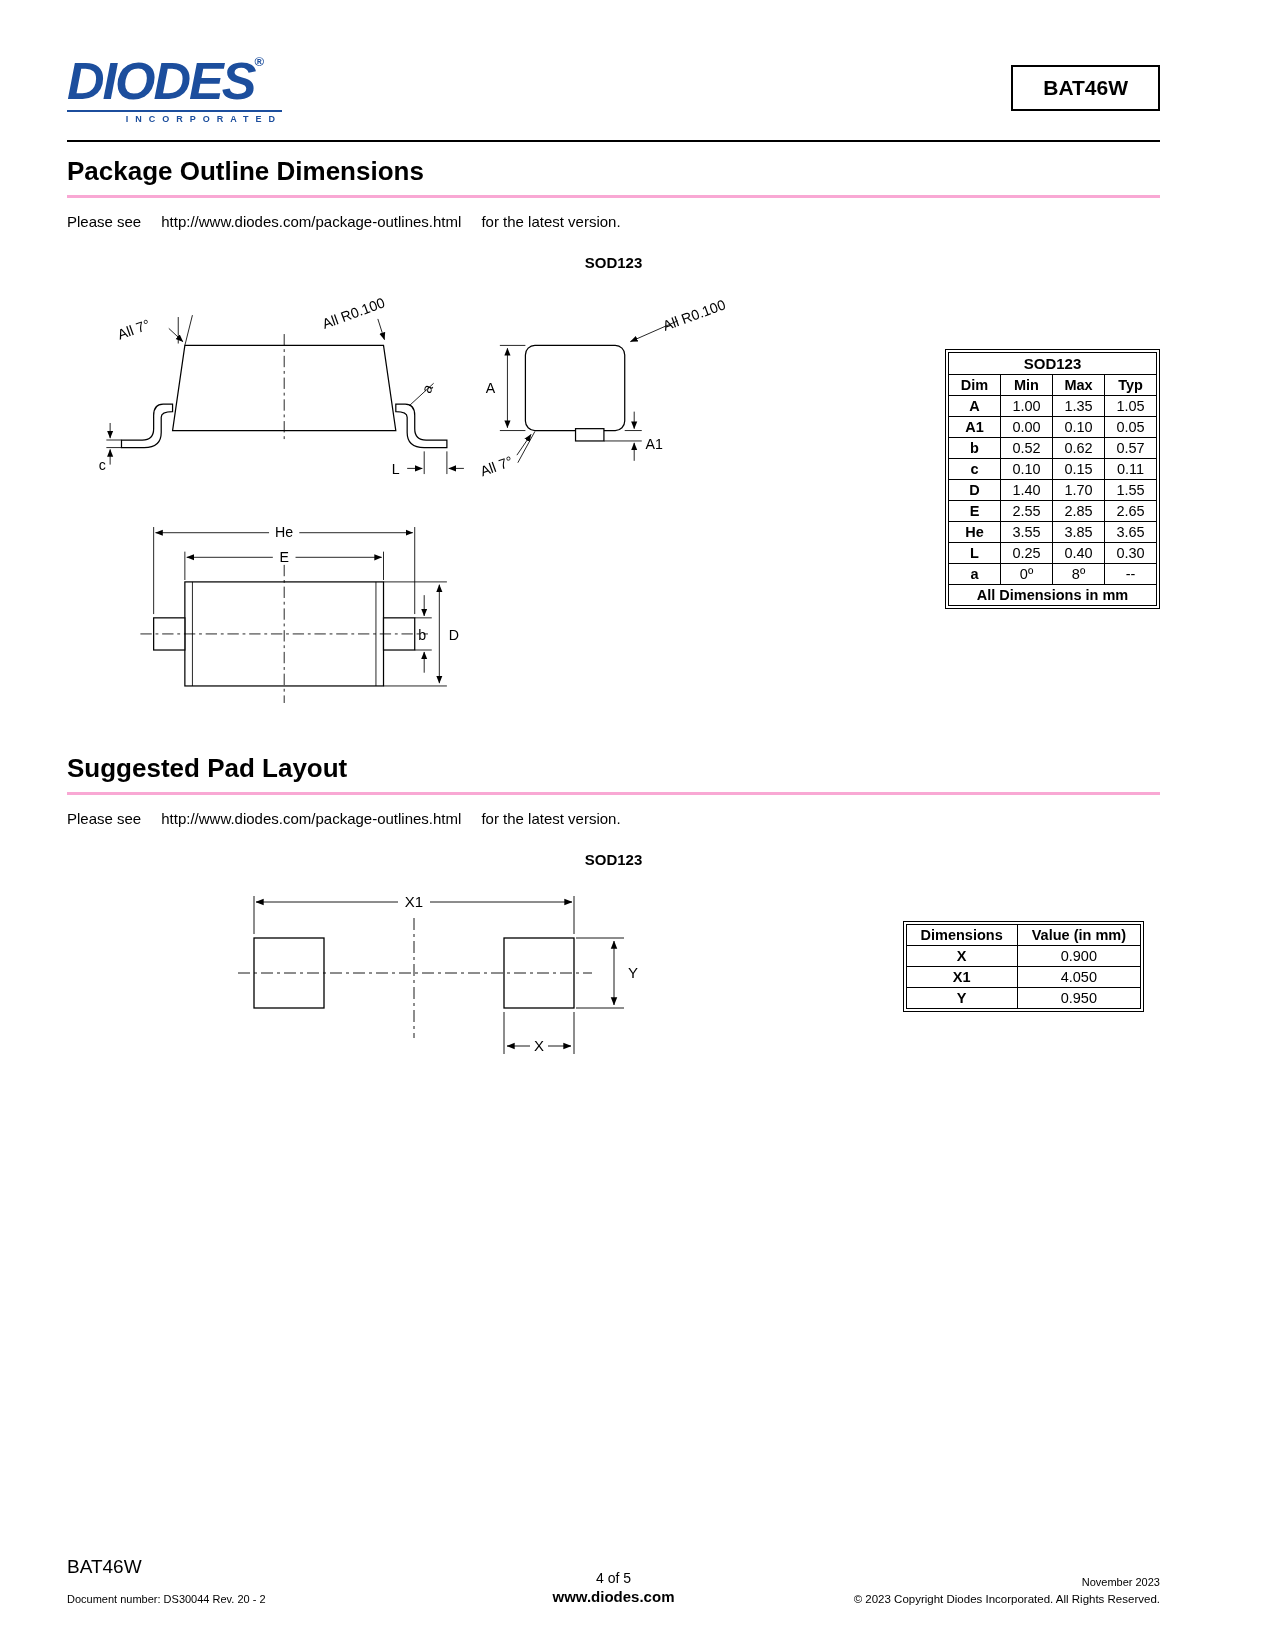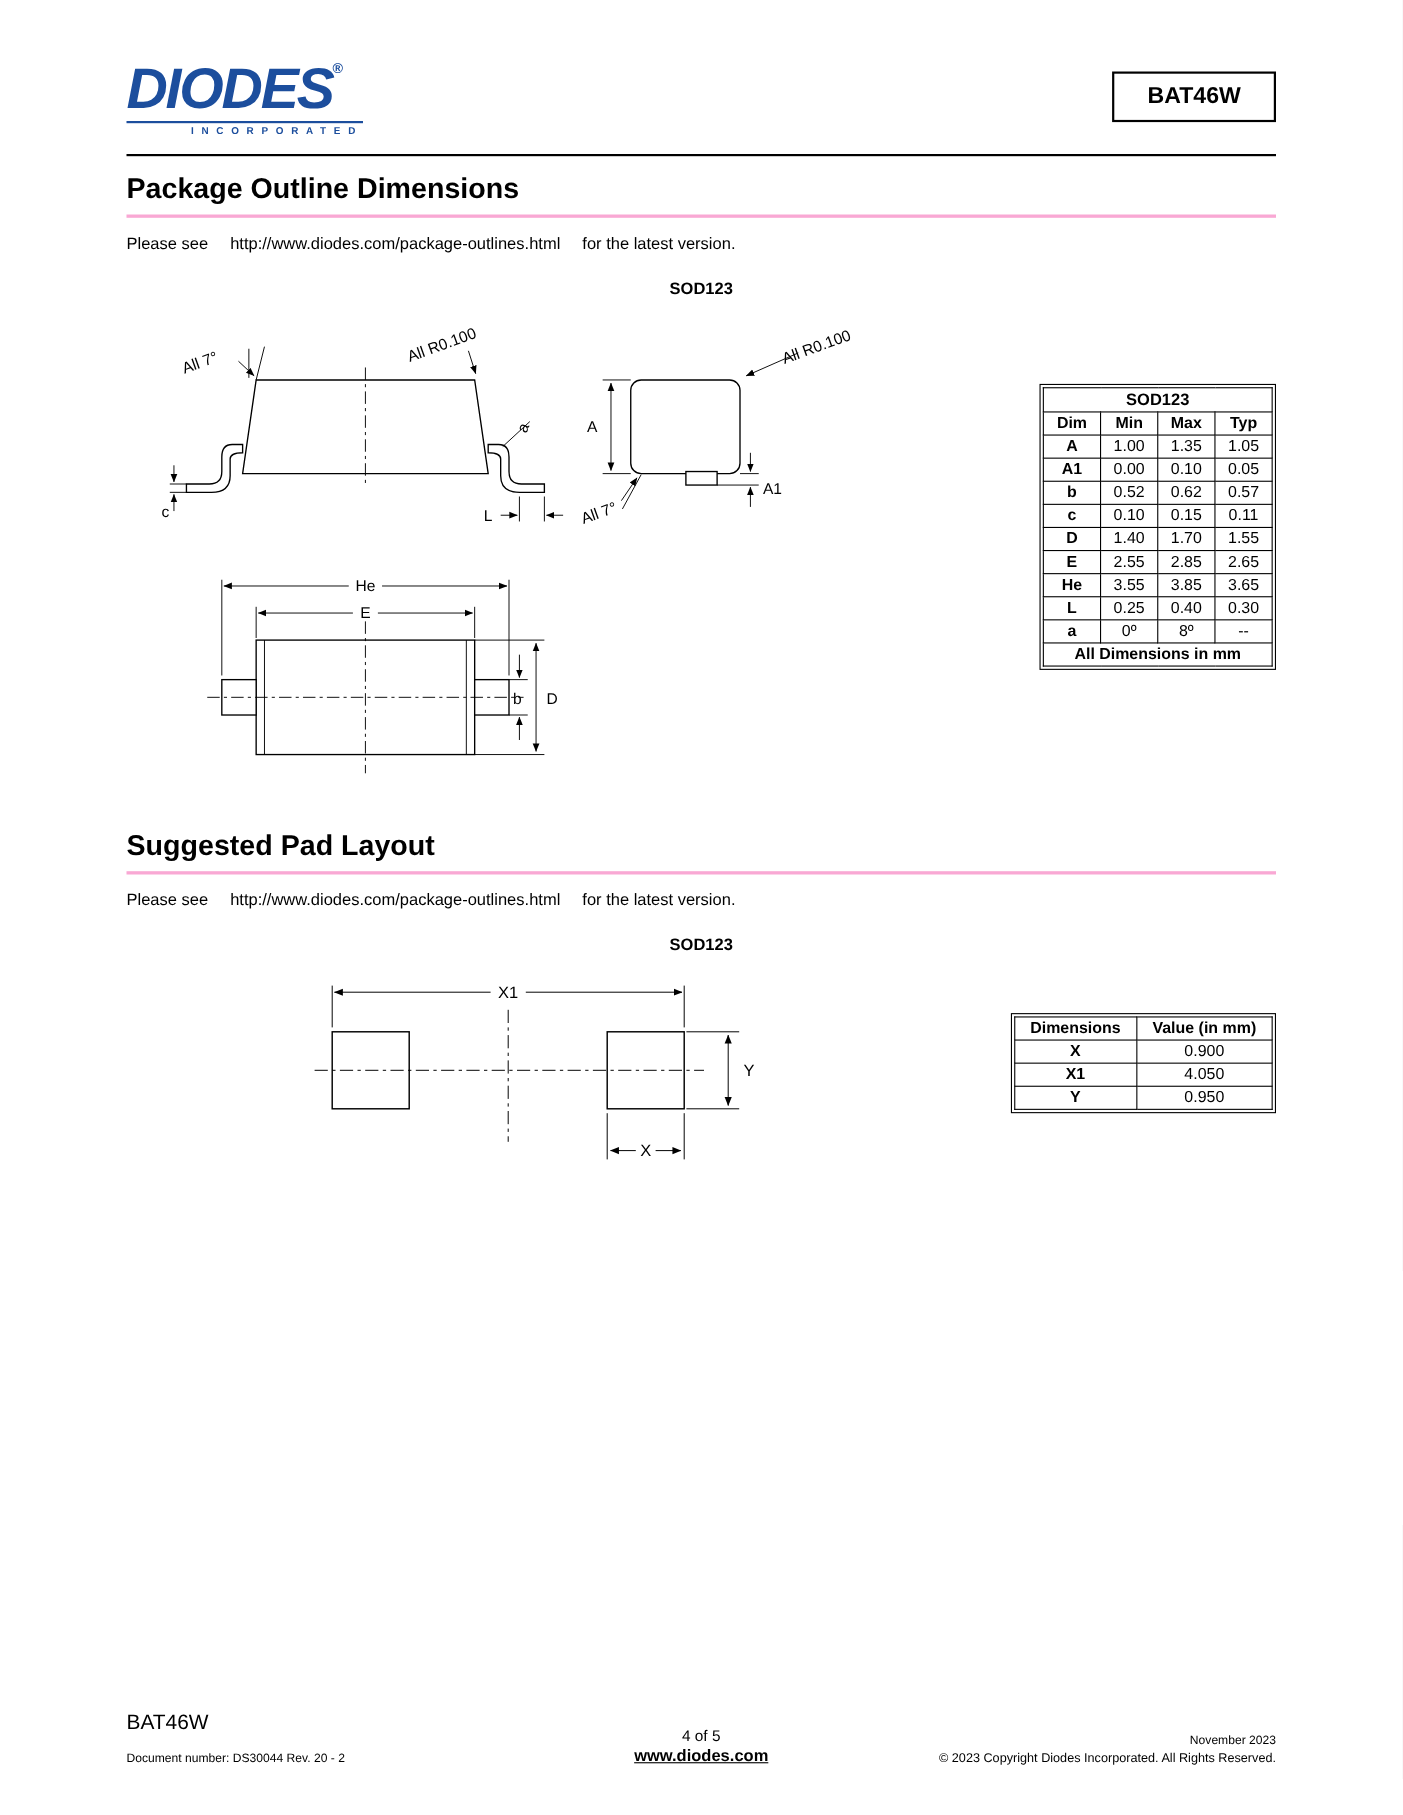--- a/index.html
+++ b/index.html
@@ -1,17 +1,17 @@
 <!DOCTYPE html>
 <html><head>
 <meta charset="utf-8">
 <style>
   * { box-sizing: border-box; }
   body { margin:0; background:#e8e8e8; font-family:"Liberation Sans","DejaVu Sans",sans-serif; color:#000; }
-  .page { width:1275px; min-height:1650px; margin:0 auto; background:#fff; padding:55px 115px 45px 115px; display:flex; flex-direction:column; position:relative; }
+  .page { width:1275px; min-height:1650px; margin:0 auto; background:#fff; padding:55px 115px 45px 67px; display:flex; flex-direction:column; position:relative; }
 
   
   .hdr { display:flex; justify-content:space-between; align-items:flex-start; }
   .logo-name { font-size:52px; line-height:1; font-weight:bold; font-style:italic; color:#1c4e9d; letter-spacing:-2px; }
   .logo-reg { font-size:13px; vertical-align:top; font-style:normal; color:#1c4e9d; }
   .logo-sub { margin-top:3px; font-size:9px; font-weight:bold; letter-spacing:7px; color:#1c4e9d; border-top:2px solid #1c4e9d; padding-top:2px; width:215px; text-align:right; }
   .part-box { border:2.5px solid #000; font-size:21px; font-weight:bold; padding:9px 30px; margin-top:10px; }
 
   .rule { border-top:2px solid #000; margin-top:16px; }
   h2.sec { font-size:26px; margin:14px 0 0 0; padding-bottom:8px; border-bottom:3px solid #f9a8d4; font-weight:bold; }
@@ -23,39 +23,39 @@
   .dwg { display:block; }
   .dwg line, .dwg path, .dwg rect { stroke:#000; fill:none; stroke-width:1.3; }
   .dwg .thin { stroke-width:0.9; }
   .dwg .cl { stroke-width:0.9; stroke-dasharray:12 4 3 4; }
   .dwg .wh { fill:#fff; }
   .dwg text { font-size:15px; fill:#000; stroke:none; font-family:"Liberation Sans",sans-serif; }
   .dwg marker path { fill:#000; stroke:none; }
 
   .tbl-outer { position:absolute; border:1.5px solid #000; padding:2px; background:#fff; }
   .tbl-outline { right:0; top:70px; }
-  .tbl-pad { right:0; top:45px; }
+  .tbl-pad { right:16px; top:45px; }
   table.dims { border-collapse:collapse; font-size:14.5px; }
   .dims th, .dims td { border:1px solid #000; text-align:center; padding:2px 8px; }
   .dims th { font-weight:bold; }
   .dims .ttl { font-size:15px; }
   .dims td.b { font-weight:bold; }
   .dims .mincol { min-width:52px; }
   .pads th, .pads td { padding:2px 14px; }
 
   .sec2 { margin-top:34px; }
 
   
   .ftr { margin-top:auto; display:flex; justify-content:space-between; align-items:flex-end; }
   .ftr .col { flex:1; }
   .f-part { font-size:19px; }
   .f-doc { font-size:11px; margin-top:15px; }
   .f-center { text-align:center; }
   .f-page { font-size:14px;text-align:center; }
-  .f-site { font-size:15px; font-weight:bold; margin-top:2px;text-decoration:underline; }
+  .f-site { font-size:15px; font-weight:bold; margin-top:2px; }
   .f-right { text-align:right; }
   .f-date { font-size:11px; }
   .f-copy { font-size:11.5px; margin-top:5px; }
 </style>
 </head>
 <body>
 
 <div class="page">
 
   <div class="hdr">

